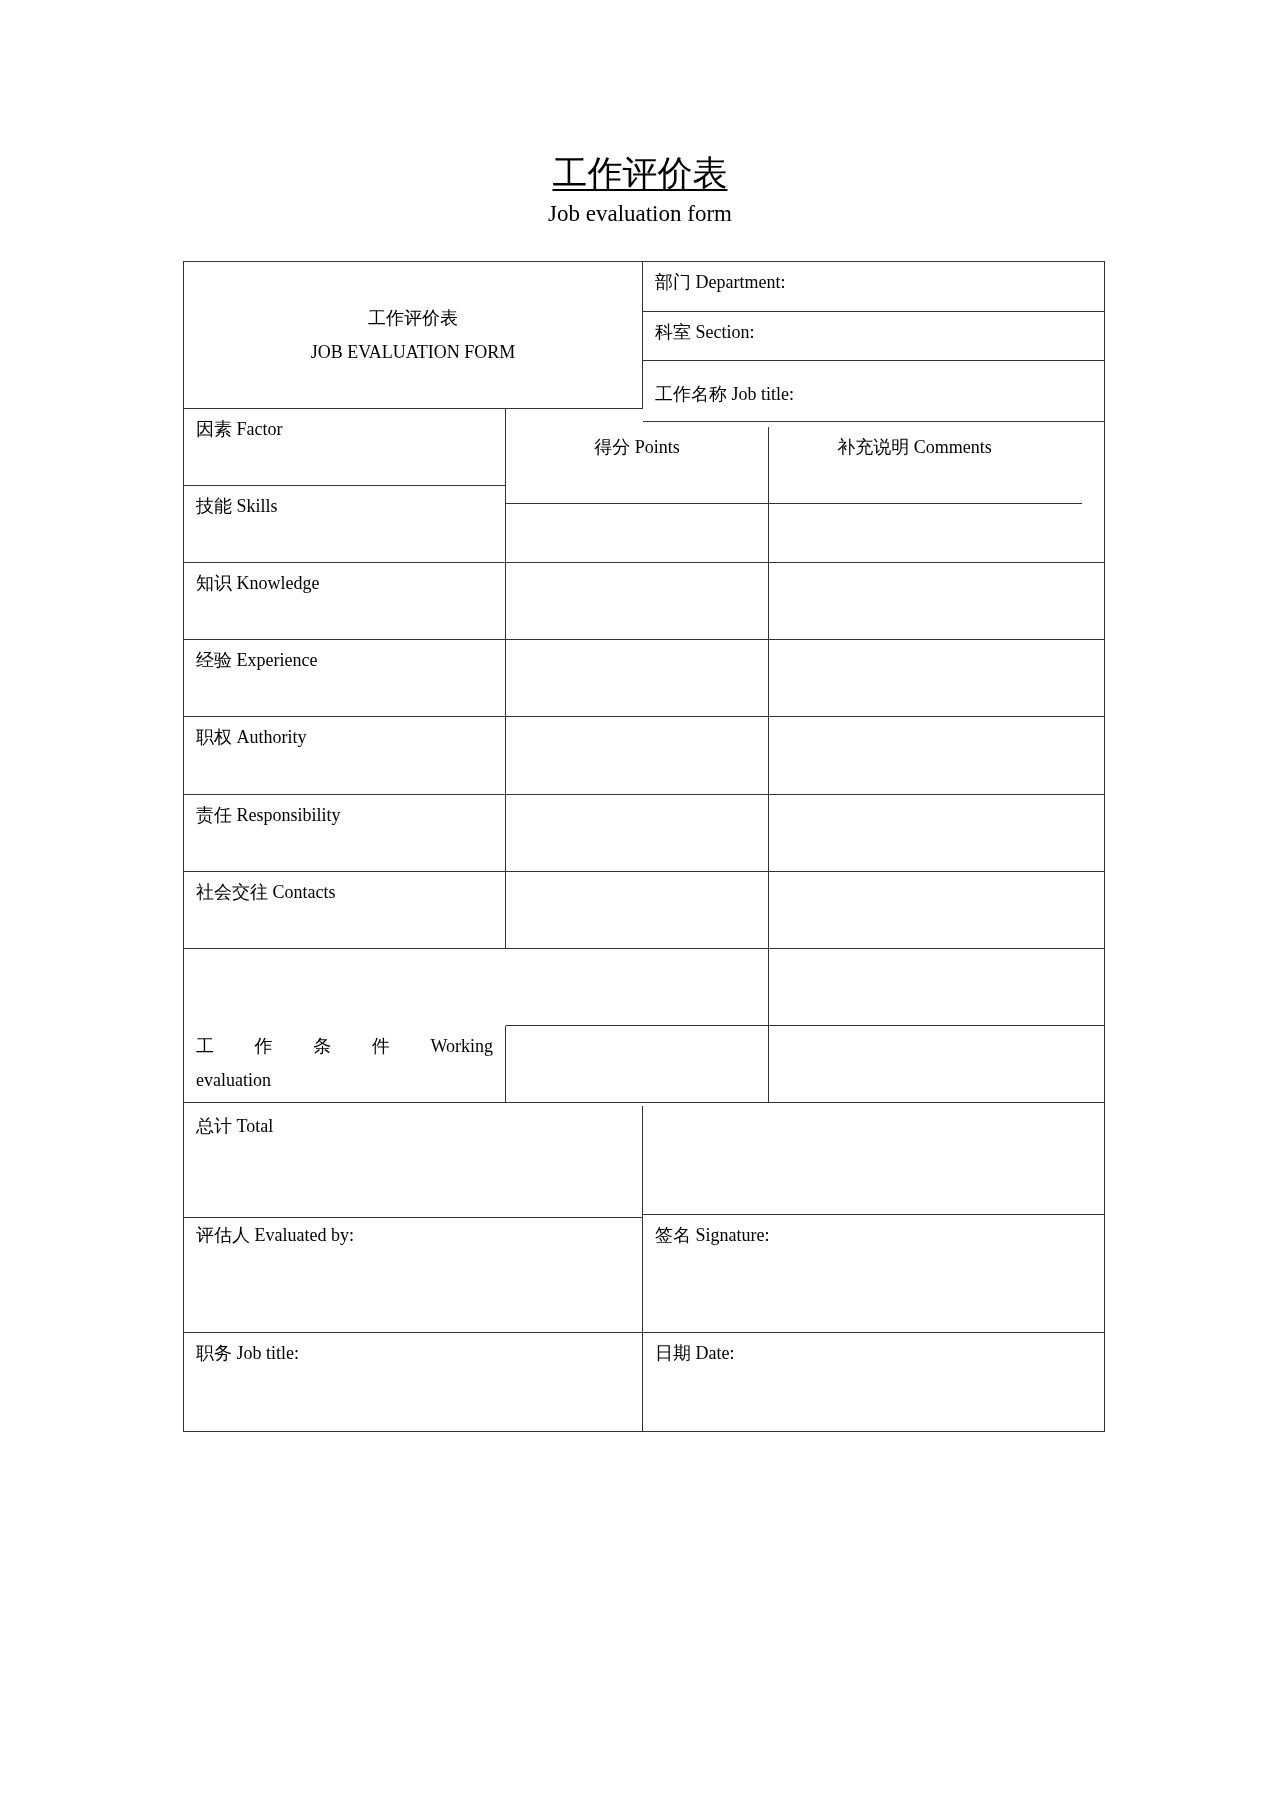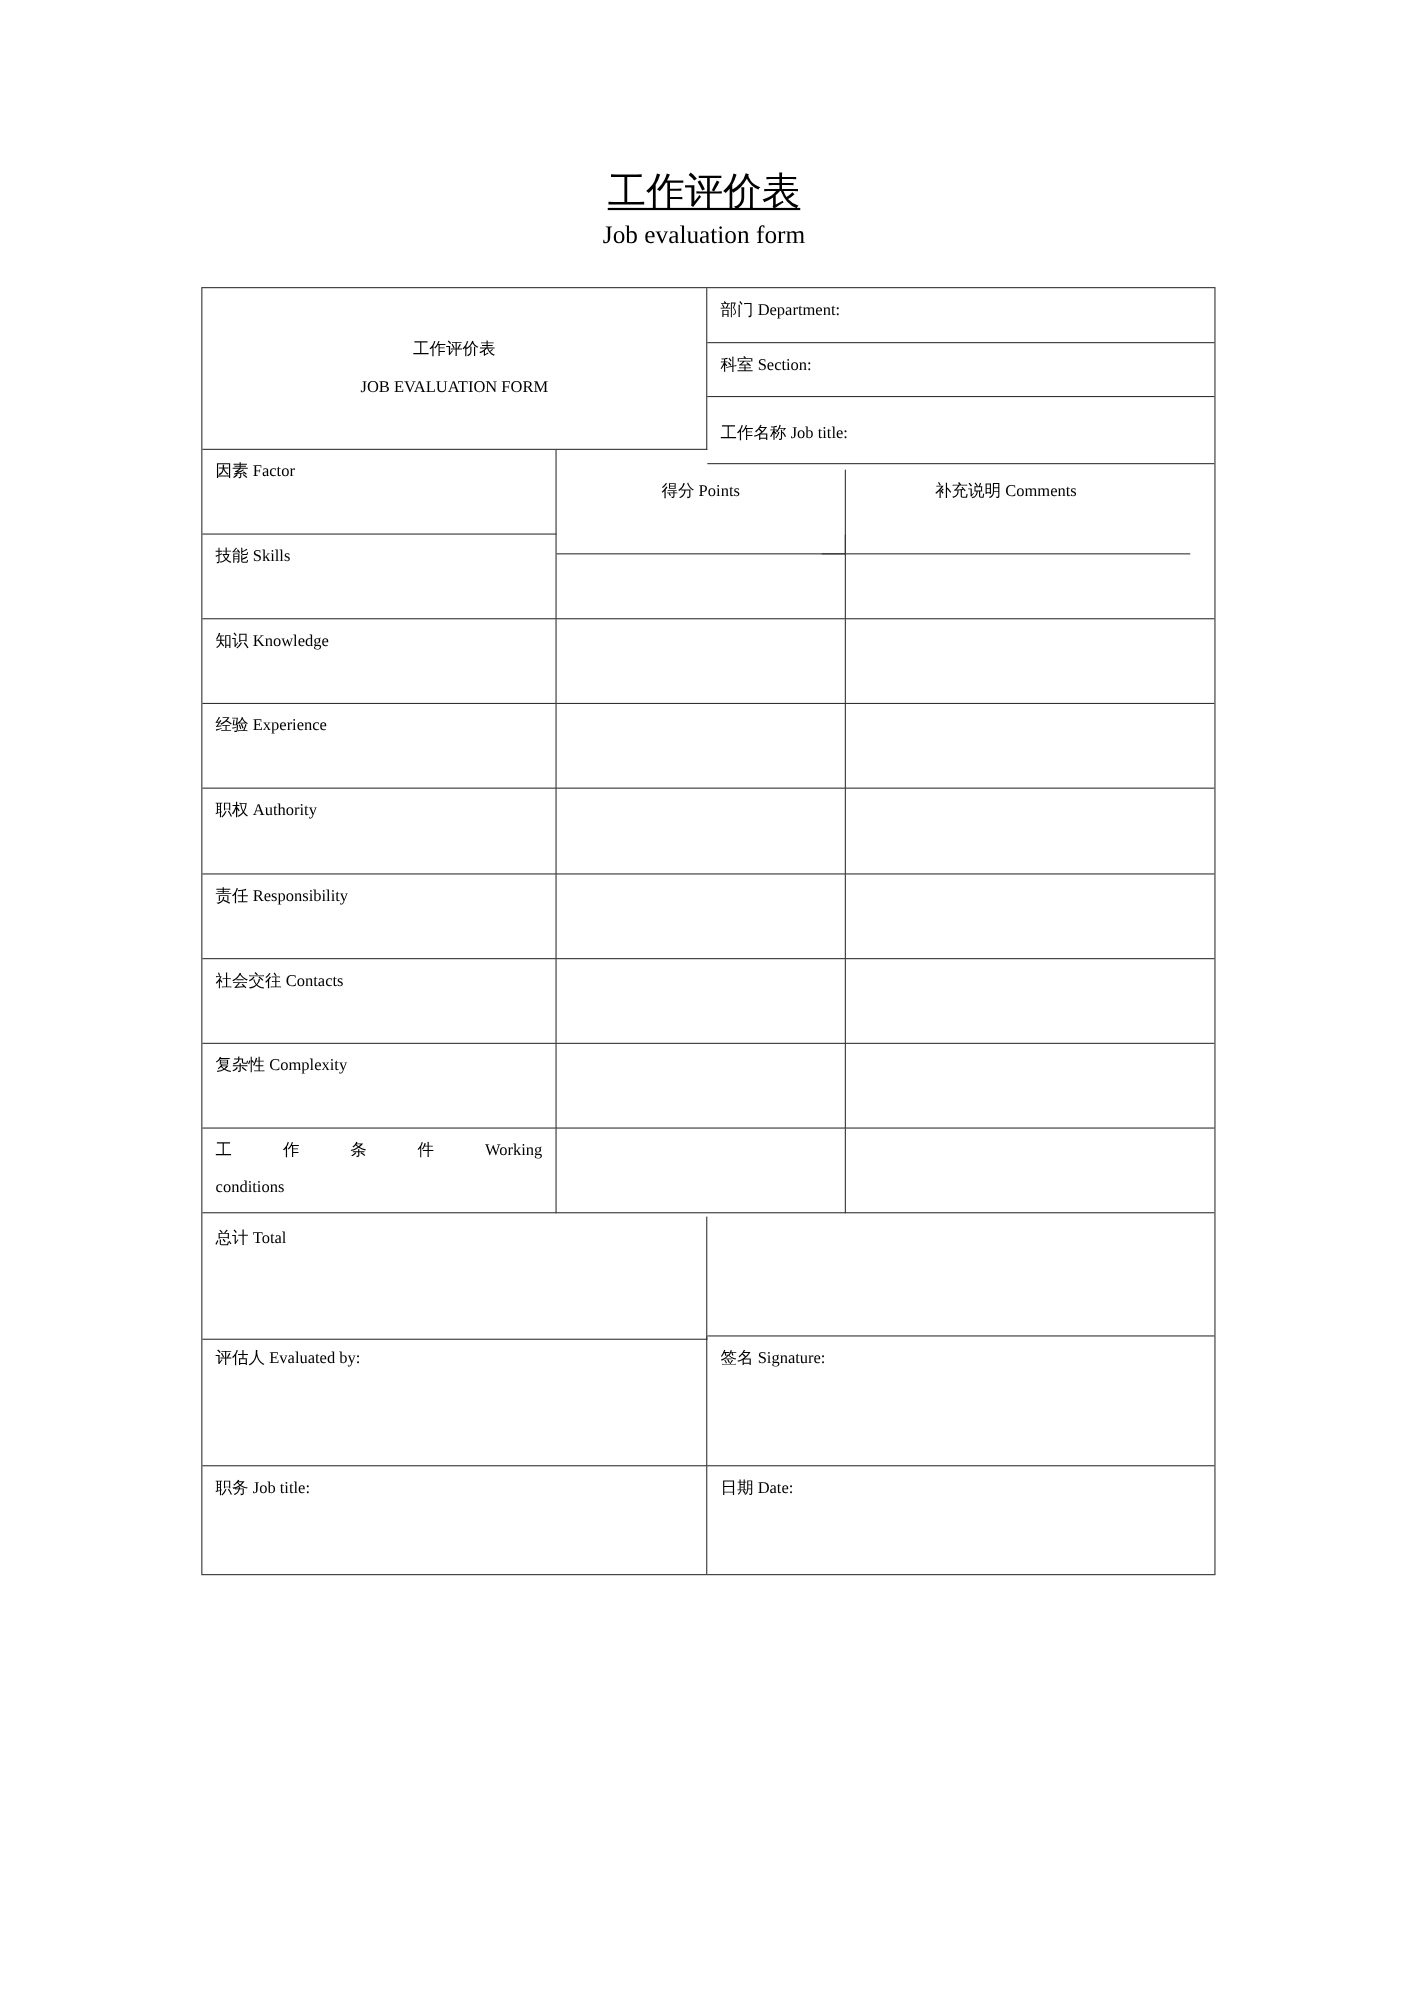--- a/index.html
+++ b/index.html
@@ -1,21 +1,21 @@
 <!DOCTYPE html>
 <html><head>
 <meta charset="utf-8">
 <style>
   html, body { margin: 0; padding: 0; background: #ffffff; }
   body { width: 1280px; height: 1810px; position: relative; font-family: "Liberation Serif", "DejaVu Serif", serif; color: #000; }
   .title { position: absolute; left: 0; width: 1280px; top: 152px; text-align: center; font-size: 35px; line-height: 44px; }
   .title span { text-decoration: underline; text-underline-offset: 4px; text-decoration-thickness: 2px; }
   .subtitle { position: absolute; left: 0; width: 1280px; top: 200px; text-align: center; font-size: 23px; line-height: 28px; }
   .frame { position: absolute; left: 183px; top: 261px; width: 922px; height: 1171px; border: 1.5px solid #333; box-sizing: border-box; }
-  .cell { position: absolute; box-sizing: border-box; border-right: 1.5px solid #333; border-bottom: 1.5px solid #333; font-size: 15px; line-height: 34px; padding: 3px 12px; }
+  .cell { position: absolute; box-sizing: border-box; border-right: 1.5px solid #333; border-bottom: 1.5px solid #333; font-size: 18px; line-height: 34px; padding: 3px 12px; }
   .noright { border-right: none; }
   .nobottom { border-bottom: none; }
   .center { text-align: center; margin-top: 18px; }
   .headbox { display: flex; flex-direction: column; justify-content: center; align-items: center; text-align: center; line-height: 34px; }
   .wc-line1 { display: flex; justify-content: space-between; }
 </style>
 </head>
 <body>
 
 <div class="title"><span>工作评价表</span></div>
@@ -59,33 +59,32 @@
   <div class="cell noright" style="left:585px;top:455px;width:335px;height:78px;"></div>
 
   <div class="cell" style="left:0;top:533px;width:322px;height:77px;">责任 Responsibility</div>
   <div class="cell" style="left:322px;top:533px;width:263px;height:77px;"></div>
   <div class="cell noright" style="left:585px;top:533px;width:335px;height:77px;"></div>
 
   <div class="cell" style="left:0;top:610px;width:322px;height:77px;">社会交往 Contacts</div>
   <div class="cell" style="left:322px;top:610px;width:263px;height:77px;"></div>
   <div class="cell noright" style="left:585px;top:610px;width:335px;height:77px;"></div>
 
-  <div class="cell" style="left:0;top:687px;width:322px;height:77px;">复杂性 Complexity</div>
   <div class="cell" style="left:322px;top:687px;width:263px;height:77px;"></div>
   <div class="cell noright" style="left:585px;top:687px;width:335px;height:77px;"></div>
 
   <div class="cell" style="left:0;top:764px;width:322px;height:77px;">
     <div class="wc-line1">
       <span>工</span>
       <span>作</span>
       <span>条</span>
       <span>件</span>
       <span>Working</span>
     </div>
-    <div>conditions</div>
+    <div>evaluation</div>
   </div>
   <div class="cell" style="left:322px;top:764px;width:263px;height:77px;"></div>
   <div class="cell noright" style="left:585px;top:764px;width:335px;height:77px;"></div>
 
   <div class="cell" style="left:0;top:844px;width:459px;height:112px;">
     <span>总计 Total</span>
   </div>
   <div class="cell noright" style="left:459px;top:841px;width:461px;height:112px;"></div>
 
   <div class="cell" style="left:0;top:953px;width:459px;height:118px;">

